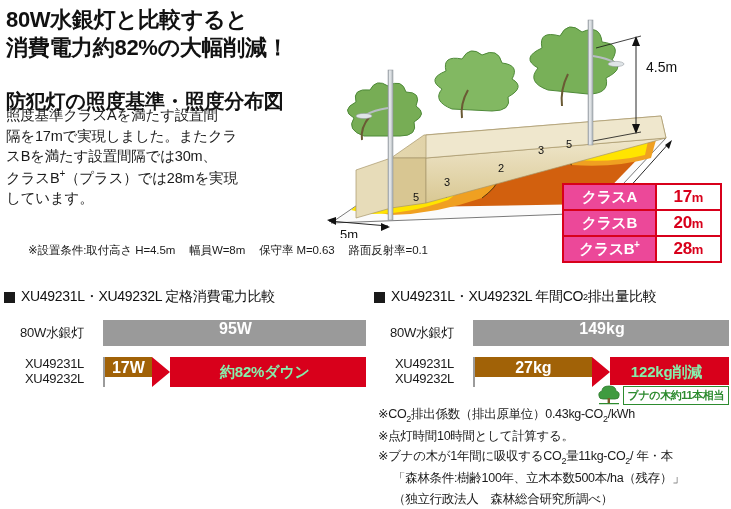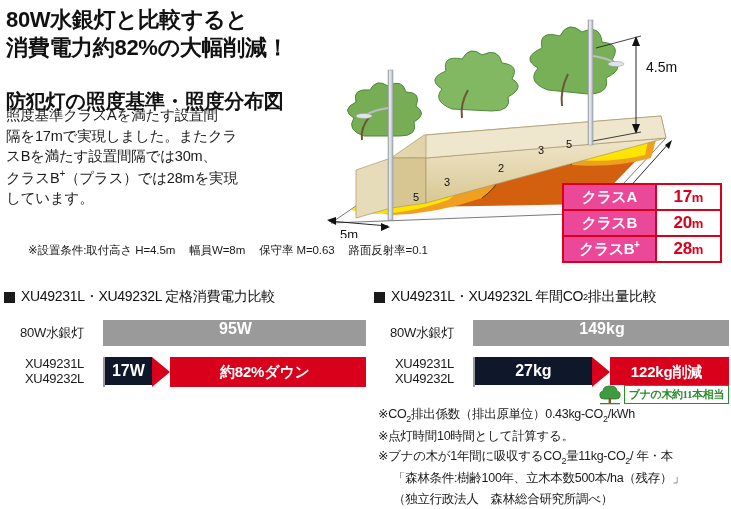--- a/index.html
+++ b/index.html
@@ -169,61 +169,60 @@
     color: #ffffff;
     font-weight: bold;
     font-size: 16px;
     letter-spacing: 0px;
   }
   .row-ref { height: 26px; margin-bottom: 11px; }
 
   .row-new { height: 30px; }
   .bar-new-wrap { position: relative; height: 30px; display: flex; }
   .bar-blue {
-    background: #0f172a;
-    height: 28px;
-    display: flex;
-    align-items: center;
+    background: #a16207;
+    height: 20px;
+    display: flex;
+    align-items: flex-end;
     justify-content: center;
     color: #ffffff;
     font-weight: bold;
     font-size: 16px;
   }
   .bar-red {
     position: relative;
     background: #d8001b;
     height: 30px;
     flex: 1 1 auto;
     display: flex;
     align-items: center;
     justify-content: center;
-    color: #ffffff;
+    color: #86efac;
     font-weight: bold;
     font-size: 15px;
     letter-spacing: -0.2px;
   }
   .bar-red .arrow-notch {
     position: absolute;
     left: 0; top: 0;
     width: 0; height: 0;
     border-top: 15px solid #ffffff;
     border-bottom: 15px solid #ffffff;
     border-left: 18px solid transparent;
   }
   .bar-red .lbl { position: relative; z-index: 2; padding-left: 12px; }
 
   .tree-note {
     position: absolute;
     right: 0;
     bottom: -18px;
     display: flex;
-    align-items: flex-start;
+    align-items: flex-end;
     gap: 3px;
     background: #ffffff;
-    font-family: Liberation Serif, serif;
   }
   .tree-note .txt {
     background: #ffffff;
     color: #2d8b2f;
     font-size: 11px;
     font-weight: bold;
     border: 1.5px solid #2d8b2f;
     padding: 1px 4px;
     letter-spacing: -0.4px;
     white-space: nowrap;

